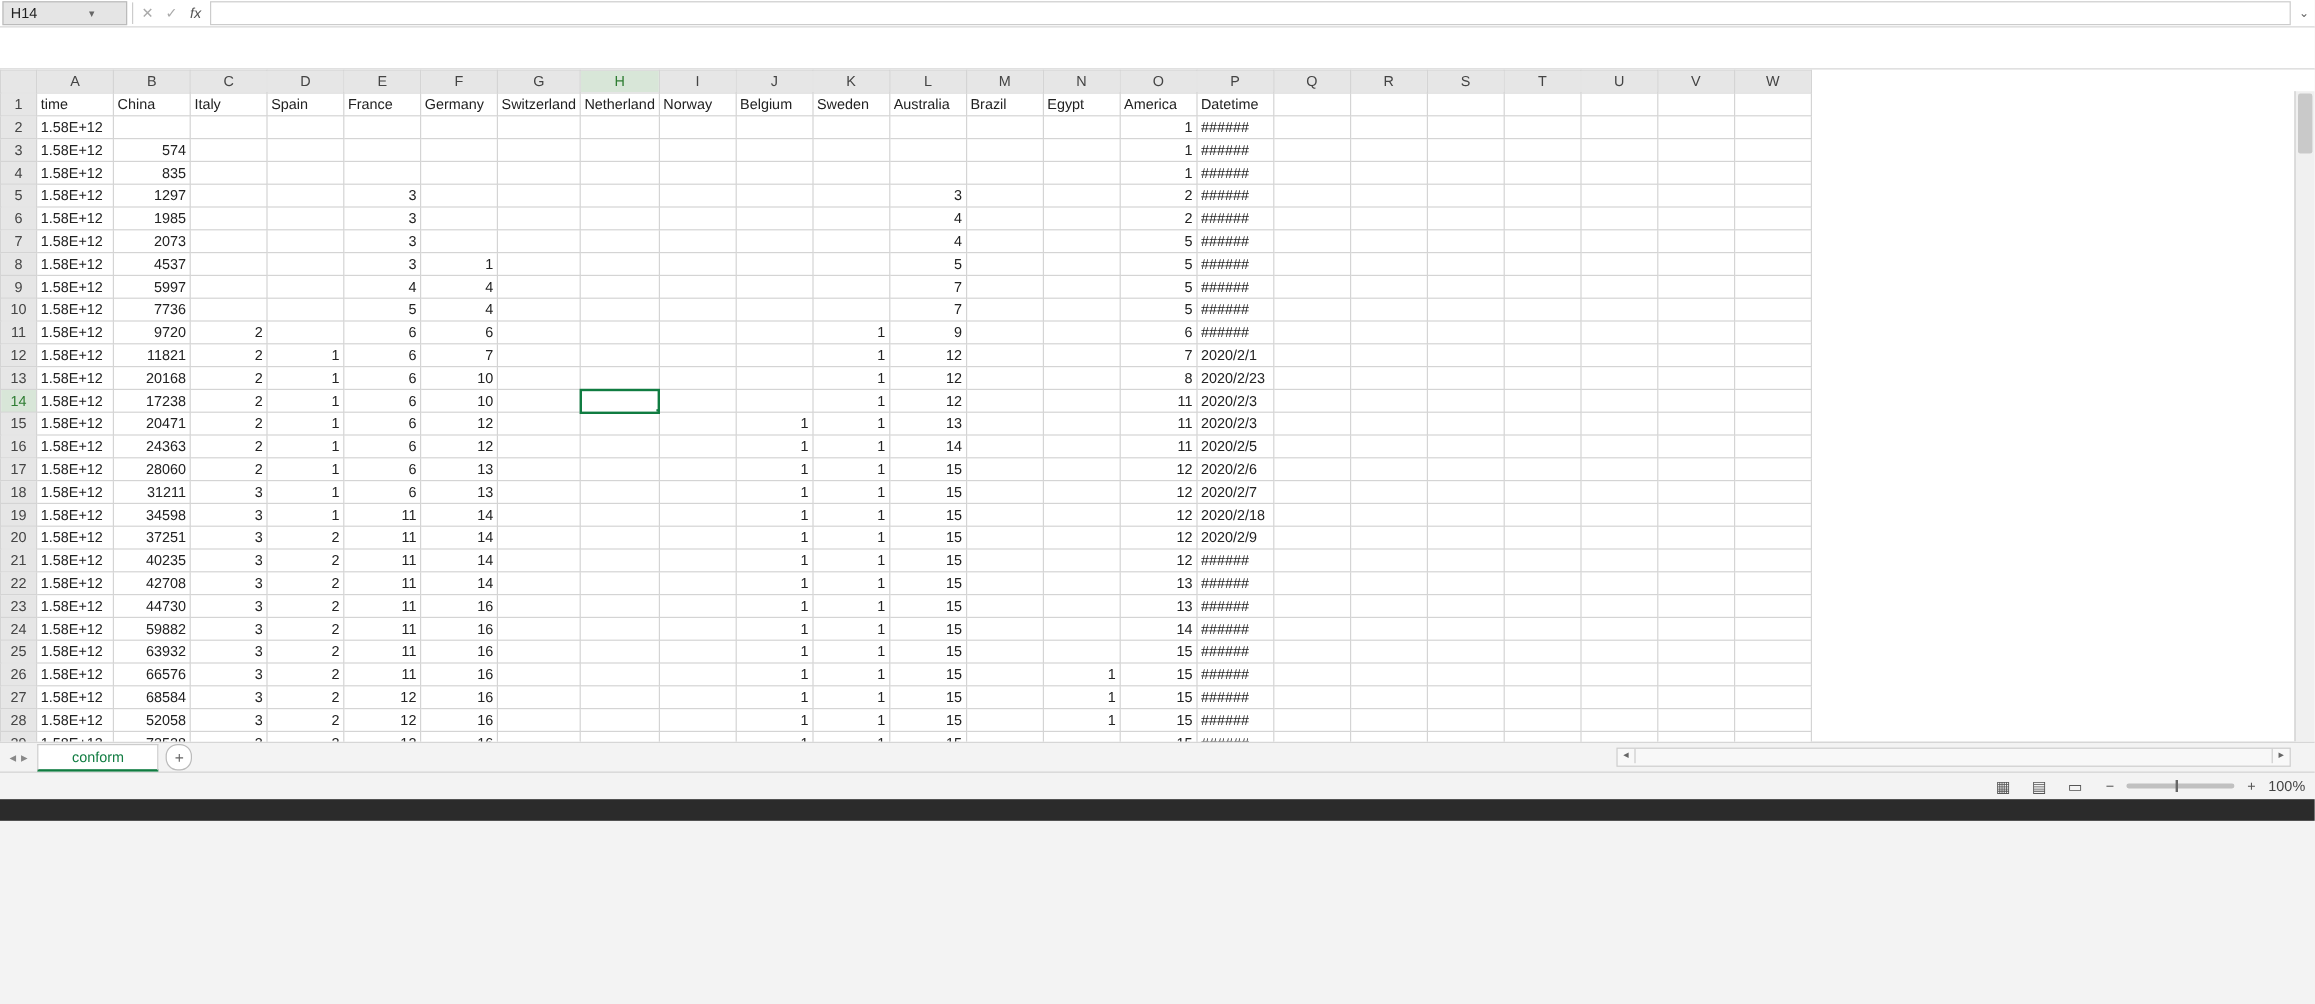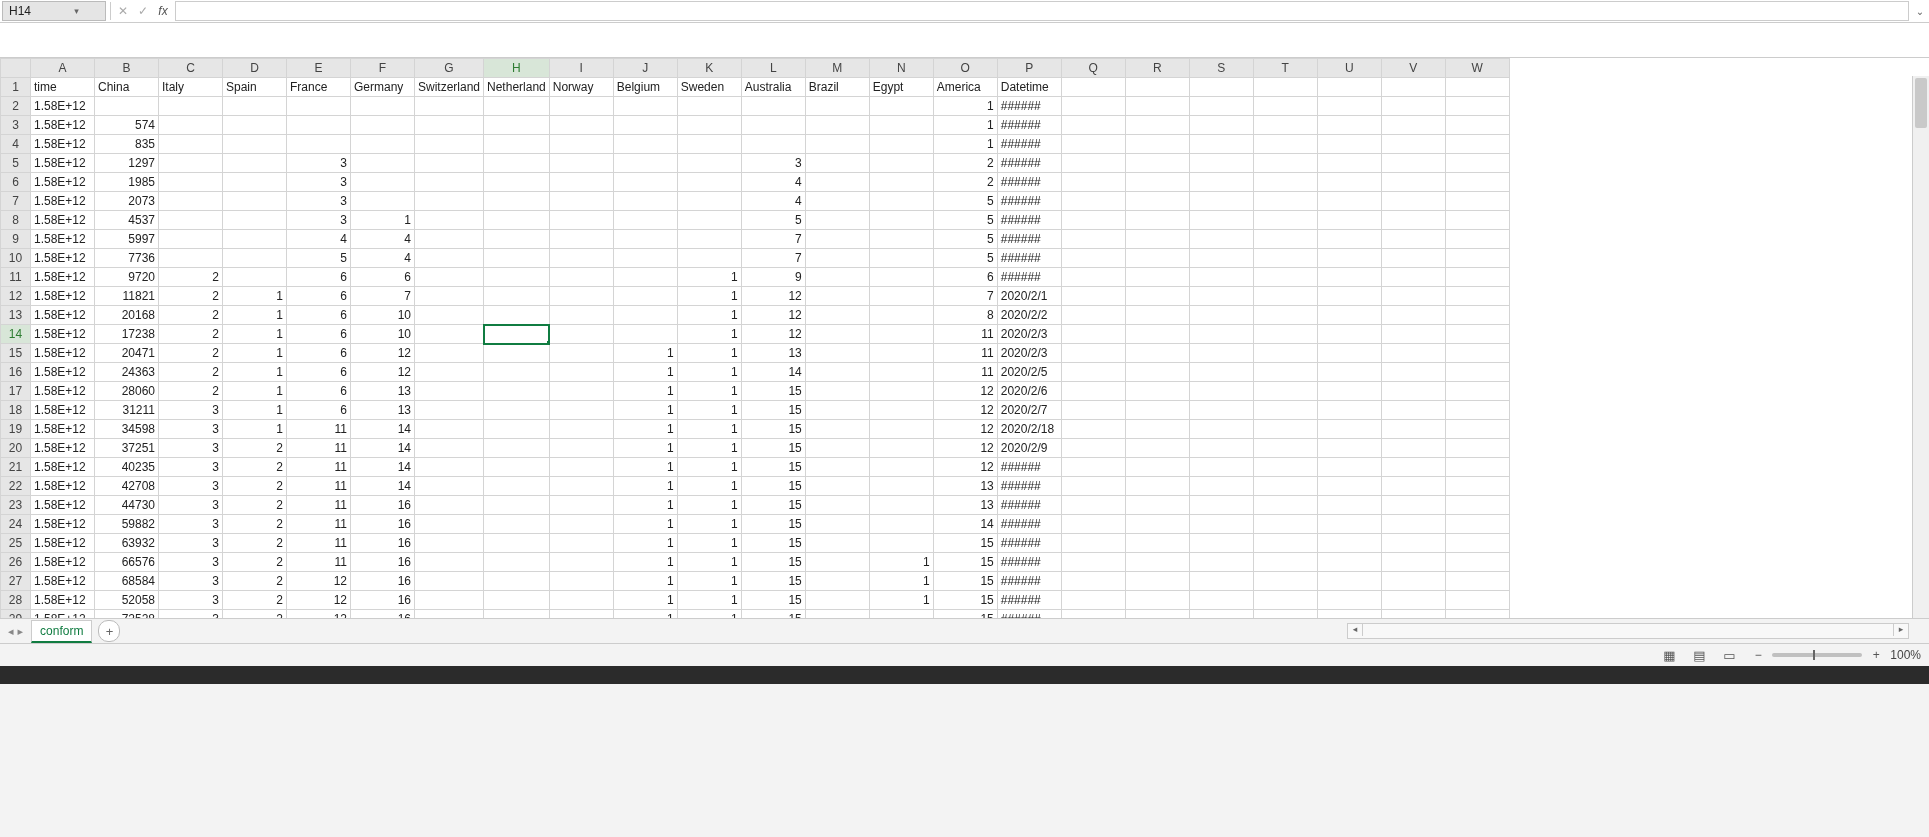--- a/index.html
+++ b/index.html
@@ -174,21 +174,21 @@
     border-bottom: 1px solid #ccc;
   }
   .tab-nav {
     display: flex;
     gap: 4px;
     padding: 0 8px;
     color: #888;
   }
   .tab-nav span { cursor: default; font-size: 11px; }
   .sheet-tab {
-    padding: 3px 8px;
+    padding: 3px 28px;
     background: #fff;
     border: 1px solid #ccc;
     border-bottom: 2px solid #107c41;
     color: #107c41;
     font-size: 12px;
   }
   .add-sheet {
     width: 20px;
     height: 20px;
     margin-left: 6px;
@@ -673,21 +673,21 @@
           <td>10</td>
           <td></td>
           <td></td>
           <td></td>
           <td></td>
           <td>1</td>
           <td>12</td>
           <td></td>
           <td></td>
           <td>8</td>
-          <td class="text-left">2020/2/2</td>
+          <td class="text-left">2020/2/23</td>
           <td></td>
           <td></td>
           <td></td>
           <td></td>
           <td></td>
           <td></td>
           <td></td>
         </tr>
         <tr class="selrow">
           <th class="rowhdr">14</th>

